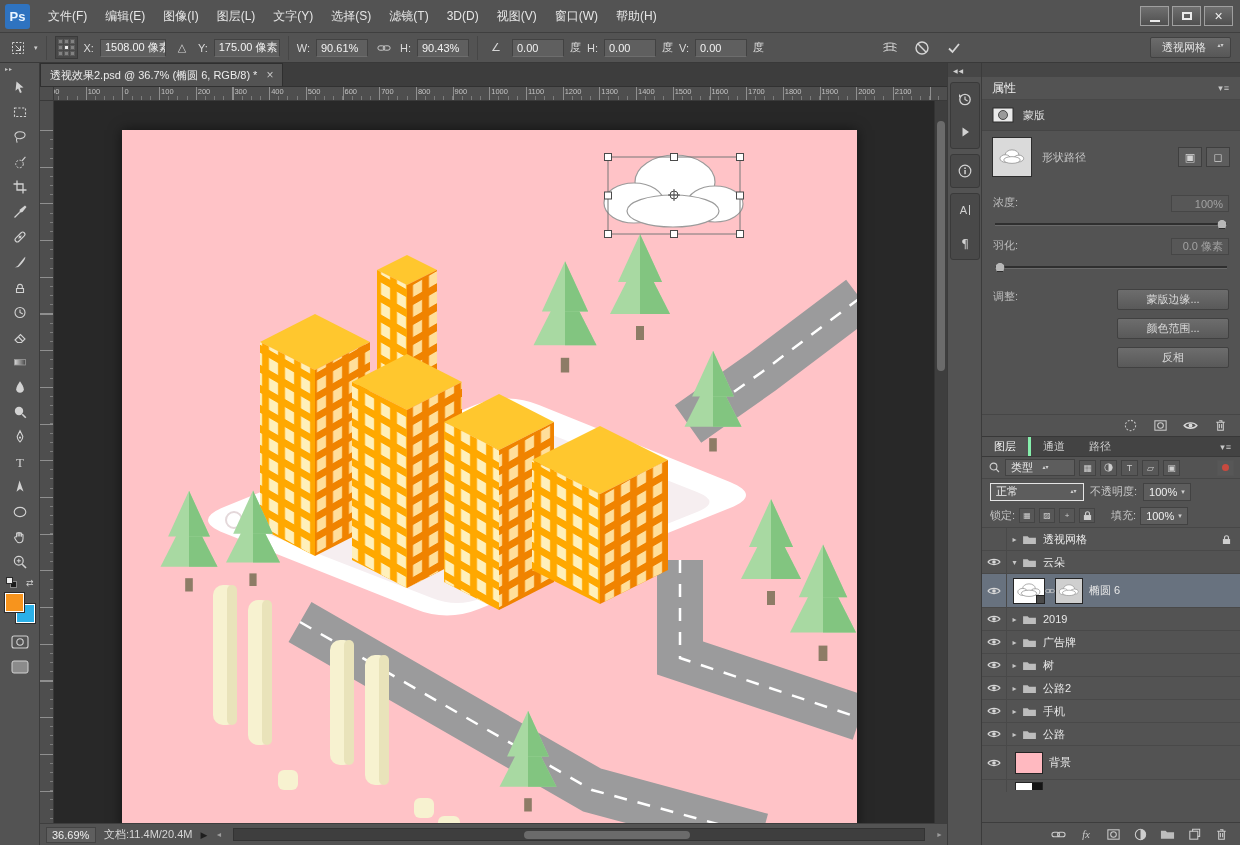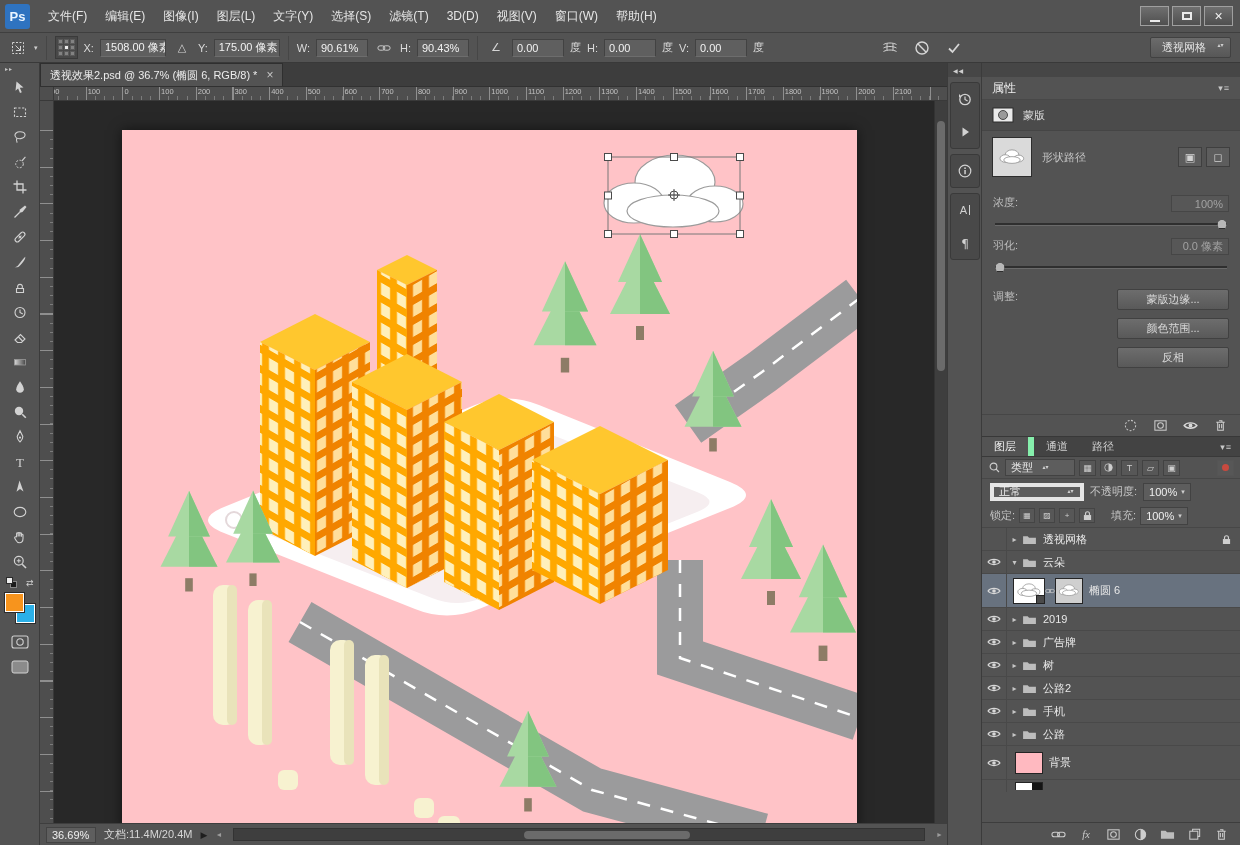--- a/index.html
+++ b/index.html
@@ -100,27 +100,27 @@
 .track{position:relative;height:3px;background:#2f2f2f;border-bottom:1px solid #6a6a6a;margin:11px 2px 0}
 .knob{position:absolute;top:-4px;width:10px;height:10px;background:#b8b8b8;border:1px solid #2d2d2d;clip-path:polygon(50% 0,100% 38%,82% 100%,18% 100%,0 38%)}
 #adjustblock{display:flex;padding:20px 11px 0;gap:8px}
 .adjbtns{margin-left:auto;display:flex;flex-direction:column;gap:8px}
 .pbtn{width:112px;height:21px;background:linear-gradient(#6d6d6d,#595959);border:1px solid #414141;border-radius:2px;color:#d8d8d8;display:flex;align-items:center;justify-content:center;font-size:11px}
 #props-foot{position:absolute;bottom:0;left:0;right:0;height:22px;border-top:1px solid #464646;display:flex;align-items:center;justify-content:flex-end;gap:15px;padding:0 12px}
 .footico{display:flex;align-items:center;justify-content:center;color:#c9c9c9}
 
 #ltabs{height:20px;flex:0 0 20px;background:#434343;display:flex;align-items:stretch;border-bottom:1px solid #393939}
 .ltab{padding:0 12px;display:flex;align-items:center;color:#cdcdcd;font-size:11px}
-.ltab.active{background:#535353;color:#f2f2f2;border-right:6px solid #86efac}
+.ltab.active{background:#535353;color:#f2f2f2;border-right:3px solid #86efac}
 #ltabs .pmenu{padding-right:8px}
 #filterrow{height:22px;flex:0 0 22px;display:flex;align-items:center;gap:4px;padding:0 6px;border-bottom:1px solid #474747}
 .typebox{height:17px;background:#5d5d5d;border:1px solid #424242;display:flex;align-items:center;padding:0 5px;gap:8px;color:#ebebeb;width:70px}
 .minifico{width:17px;height:16px;border:1px solid #424242;background:#575757;display:flex;align-items:center;justify-content:center;font-size:9px;color:#cfcfcf}
 #blendrow{height:25px;flex:0 0 25px;display:flex;align-items:center;gap:6px;padding:0 8px}
-.blendsel{width:94px;height:18px;background:#5d5d5d;border:4px solid #e5e5e5;display:flex;align-items:center;padding:0 5px;color:#efefef;gap:4px}
+.blendsel{width:94px;height:18px;background:#5d5d5d;border:1px solid #e5e5e5;display:flex;align-items:center;padding:0 5px;color:#efefef;gap:4px}
 .blendsel .updn{margin-left:auto}
 .valbox{height:18px;background:#5d5d5d;border:1px solid #424242;display:flex;align-items:center;gap:4px;padding:0 5px;color:#efefef}
 #lockrow{height:24px;flex:0 0 24px;display:flex;align-items:center;gap:4px;padding:0 8px;border-bottom:1px solid #474747}
 .lockico{width:16px;height:15px;border:1px solid #454545;background:#575757;display:flex;align-items:center;justify-content:center;font-size:8px;color:#cfcfcf}
 #layerlist{flex:1;overflow:hidden;background:#535353}
 .lrow{display:flex;align-items:center;height:23px;border-bottom:1px solid #494949}
 .lrow.tall{height:34px}
 .lrow.sel{background:#68727f}
 .eyecell{width:25px;flex:0 0 25px;align-self:stretch;border-right:1px solid #494949;display:flex;align-items:center;justify-content:center}
 .exp{width:15px;text-align:center;color:#c6c6c6;font-size:8px}

